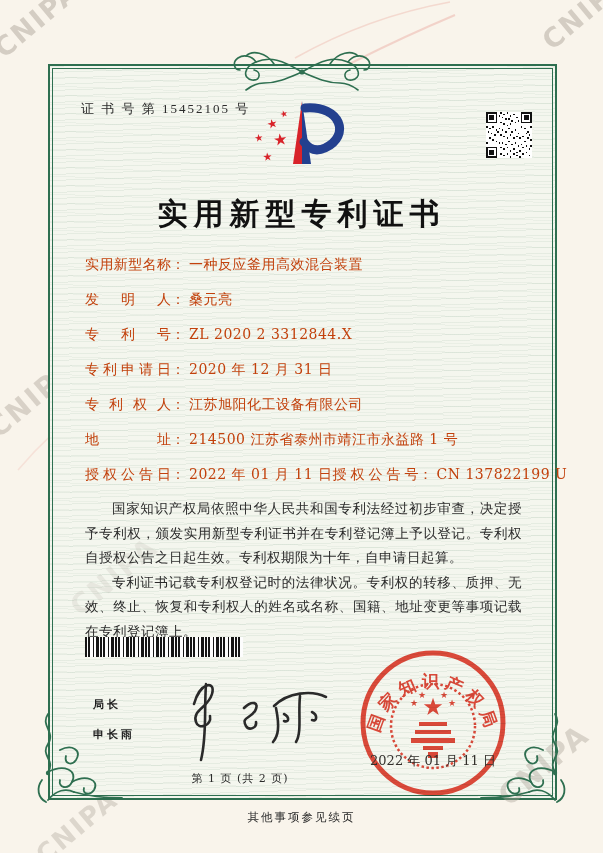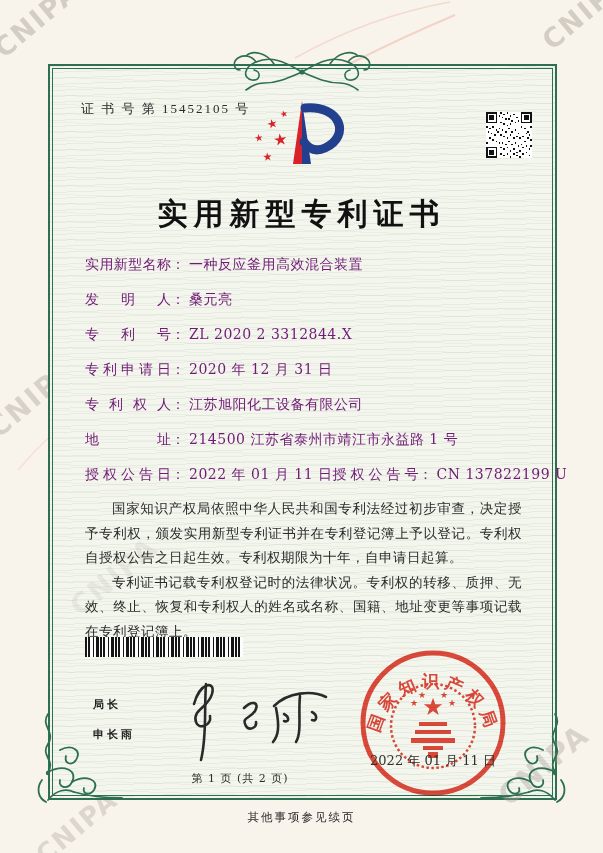--- a/index.html
+++ b/index.html
@@ -30,21 +30,21 @@
   .cert-no { position:absolute; left:81px; top:100px; z-index:4;
              font-size:13px; letter-spacing:2px; color:#2b2b2b;font-family:Liberation Serif, serif; }
 
   .logo { position:absolute; left:243px; top:96px; z-index:4; }
   .qr   { position:absolute; left:486px; top:112px; z-index:4; }
 
   .title { position:absolute; left:0; top:178px; width:603px; text-align:center; z-index:4;
            font-size:30px; font-weight:700; letter-spacing:6px; color:#111;margin-top:16px; }
 
   .fields { position:absolute; left:85px; top:253px; width:445px; z-index:4;
-            font-size:14px; color:#701a75; }
+            font-size:14px; color:#c2410c; }
   .frow { height:35px; line-height:22px; white-space:nowrap; }
   .flabel { display:inline-block; width:86px; text-align:justify; text-align-last:justify;
             vertical-align:top; }
   .fcolon { display:inline-block; margin-right:4px; }
   .fvalue { letter-spacing:0.5px; }
   .frow.dual { display:flex; }
   .frow.dual .pair1 { width:250px; }
 
   .body-text { position:absolute; left:85px; top:496px; width:437px; z-index:4;
                font-size:13.5px; line-height:24.5px; color:#2b2b2b; text-align:justify; }

